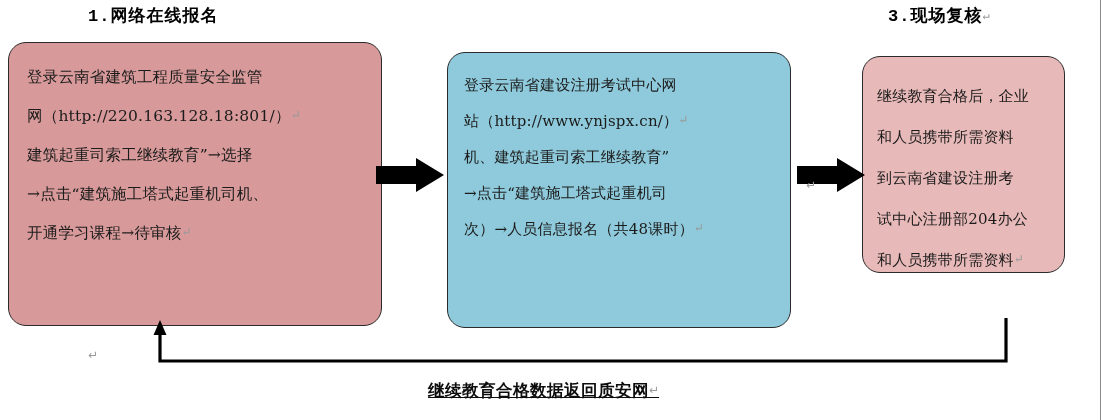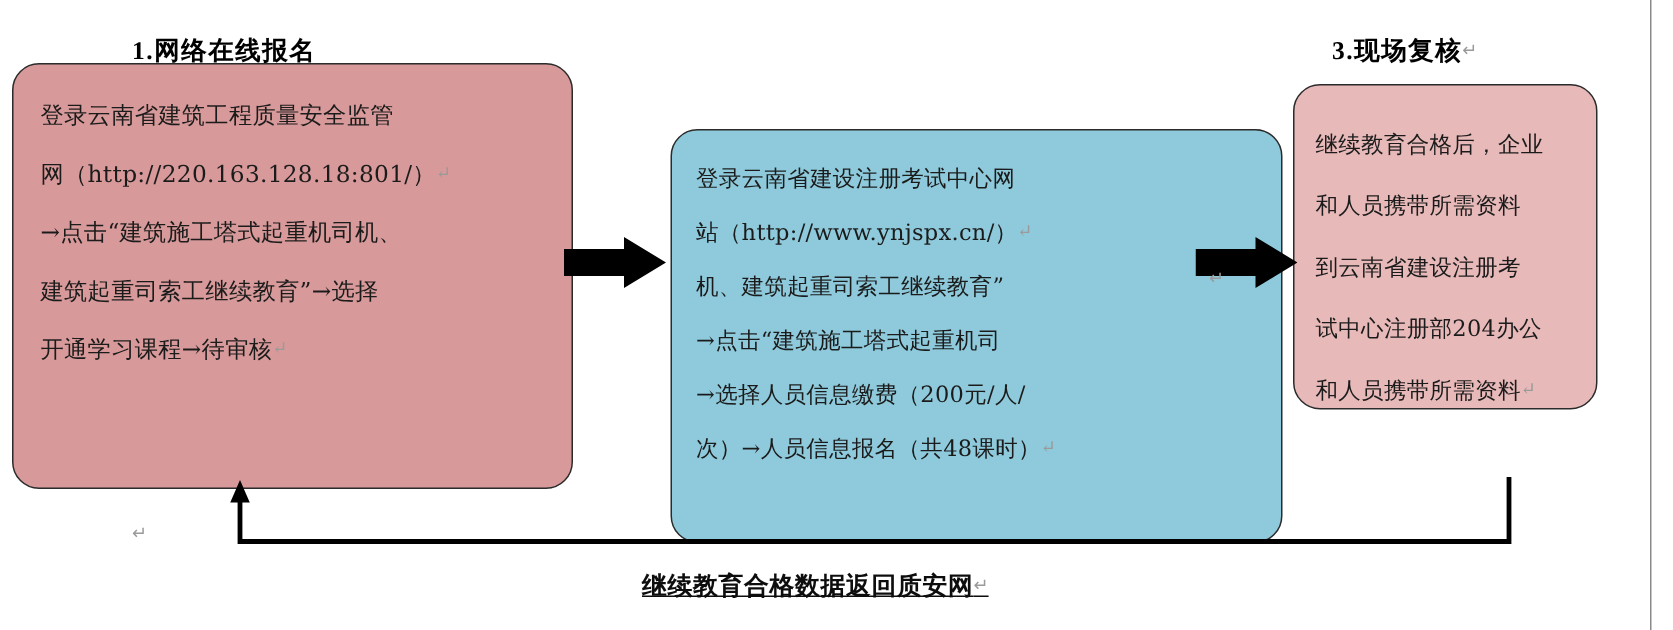--- a/index.html
+++ b/index.html
@@ -14,28 +14,27 @@
     position: relative;
     width: 1115px;
     height: 420px;
     background: #ffffff;
     overflow: hidden;
   }
 
   
   .col-title {
     position: absolute;
-    font-family: Liberation Serif, serif;
+    font-family: Liberation Mono, monospace;
     font-size: 17px;
     font-weight: 600;
     color: #000000;
     letter-spacing: 1px;
     white-space: nowrap;
     line-height: 1;
-    margin-top: 17px;
   }
   #title-1 { left: 88px;  top: 8px; }
   #title-2 { left: 505px; top: 8px; }
   #title-3 { left: 888px; top: 8px; }
 
   .pilcrow {
     color: #9a9a9a;
     font-size: 12px;
     font-weight: normal;
     letter-spacing: 0;
@@ -60,23 +59,22 @@
     line-height: 38px;
     white-space: nowrap;
     letter-spacing: 0.2px;
   }
 
   #box-1 {
     left: 8px;  top: 42px;  width: 374px; height: 284px;
     background: #d79999;
   }
   #box-2 {
-    left: 447px; top: 52px; width: 408px; height: 276px;
+    left: 447px; top: 52px; width: 344px; height: 276px;
     background: #8ecadb;
-    margin-top: 34px;
   }
   #box-3 {
     left: 862px; top: 56px; width: 203px; height: 217px;
     background: #e8b9b9;
   }
   #box-2 .line { font-size: 15px; line-height: 35px; }
   #box-3 .line { font-size: 15px; line-height: 40px; }
   #box-3 .inner { padding: 18px 12px 10px 14px; }
   #box-2 .inner { padding: 14px 14px 10px 16px; }
 
@@ -141,33 +139,32 @@
     <span>1.网络在线报名</span><span class="pilcrow"></span>
   </div>
   <div id="title-3" class="col-title">
     <span>3.现场复核</span><span class="pilcrow">↵</span>
   </div>
 
   <div id="box-1" class="box">
     <div class="inner">
       <div class="line"><span>登录云南省建筑工程质量安全监管</span><span class="pilcrow"></span></div>
       <div class="line"><span>网（http://220.163.128.18:801/）</span><span class="pilcrow">↵</span></div>
+      <div class="line"><span>建筑起重司索工继续教育”→选择</span><span class="pilcrow"></span></div>
       <div class="line"><span>→点击“建筑施工塔式起重机司机、</span><span class="pilcrow"></span></div>
-      <div class="line"><span>建筑起重司索工继续教育”→选择</span><span class="pilcrow"></span></div>
       <div class="line"><span>开通学习课程→待审核</span><span class="pilcrow">↵</span></div>
     </div>
   </div>
 
   <div id="box-2" class="box">
     <div class="inner">
       <div class="line"><span>登录云南省建设注册考试中心网</span><span class="pilcrow"></span></div>
       <div class="line"><span>站（http://www.ynjspx.cn/）</span><span class="pilcrow">↵</span></div>
       <div class="line"><span>机、建筑起重司索工继续教育”</span><span class="pilcrow"></span></div>
       <div class="line"><span>→点击“建筑施工塔式起重机司</span><span class="pilcrow"></span></div>
-      <div class="line"><span>→选择人员信息缴费（200元/人/</span><span class="pilcrow"></span></div>
       <div class="line"><span>次）→人员信息报名（共48课时）</span><span class="pilcrow">↵</span></div>
     </div>
   </div>
 
   <div id="box-3" class="box">
     <div class="inner">
       <div class="line"><span>继续教育合格后，企业</span><span class="pilcrow"></span></div>
       <div class="line"><span>和人员携带所需资料</span><span class="pilcrow"></span></div>
       <div class="line"><span>到云南省建设注册考</span><span class="pilcrow"></span></div>
       <div class="line"><span>试中心注册部204办公</span><span class="pilcrow"></span></div>

